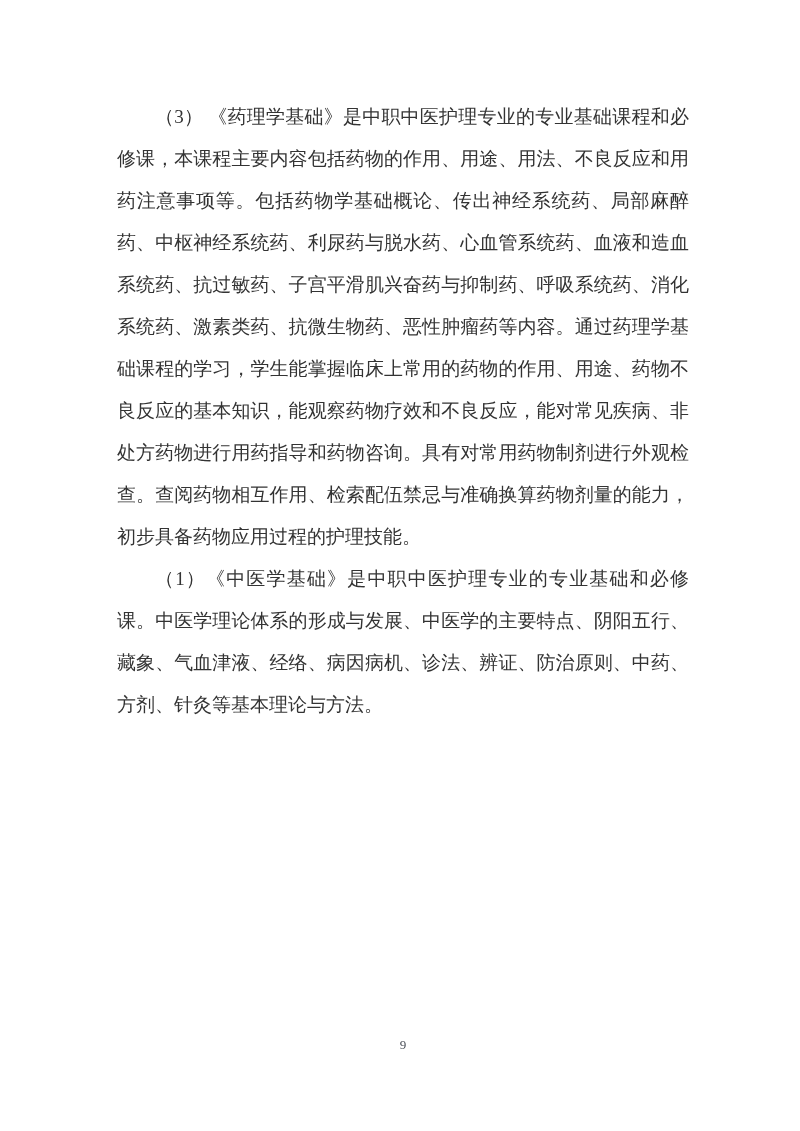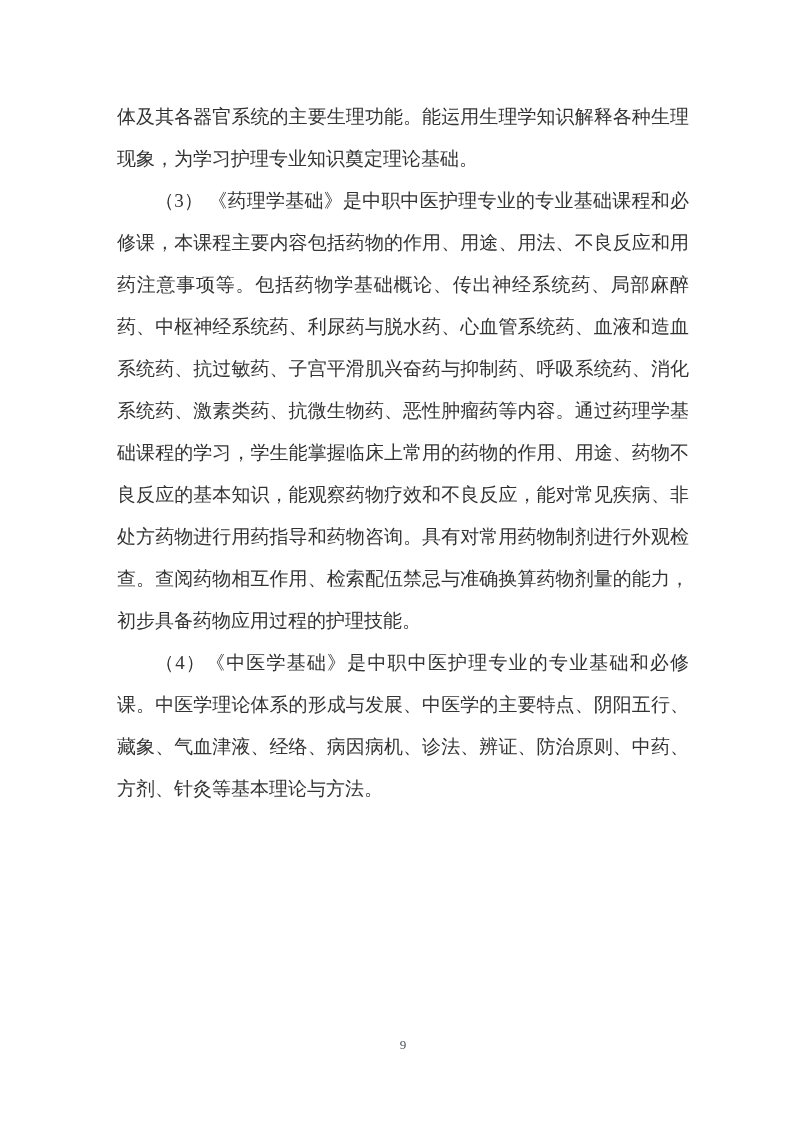--- a/index.html
+++ b/index.html
@@ -43,18 +43,17 @@
     line-height: 18px;
     color: #4a4f57;
     font-family: "Liberation Serif", "DejaVu Serif", serif;
   }
 </style>
 </head>
 <body>
 
 <div class="page">
   <div class="content">
-    <p>体及其各器官系统的主要生理功能。能运用生理学知识解释各种生理现象，为学习护理专业知识奠定理论基础。</p>
     <p class="indent">（3） 《药理学基础》是中职中医护理专业的专业基础课程和必修课，本课程主要内容包括药物的作用、用途、用法、不良反应和用药注意事项等。包括药物学基础概论、传出神经系统药、局部麻醉药、中枢神经系统药、利尿药与脱水药、心血管系统药、血液和造血系统药、抗过敏药、子宫平滑肌兴奋药与抑制药、呼吸系统药、消化系统药、激素类药、抗微生物药、恶性肿瘤药等内容。通过药理学基础课程的学习，学生能掌握临床上常用的药物的作用、用途、药物不良反应的基本知识，能观察药物疗效和不良反应，能对常见疾病、非处方药物进行用药指导和药物咨询。具有对常用药物制剂进行外观检查。查阅药物相互作用、检索配伍禁忌与准确换算药物剂量的能力，初步具备药物应用过程的护理技能。</p>
-    <p class="indent">（4）《中医学基础》是中职中医护理专业的专业基础和必修课。中医学理论体系的形成与发展、中医学的主要特点、阴阳五行、藏象、气血津液、经络、病因病机、诊法、辨证、防治原则、中药、方剂、针灸等基本理论与方法。</p>
+    <p class="indent">（1）《中医学基础》是中职中医护理专业的专业基础和必修课。中医学理论体系的形成与发展、中医学的主要特点、阴阳五行、藏象、气血津液、经络、病因病机、诊法、辨证、防治原则、中药、方剂、针灸等基本理论与方法。</p>
   </div>
   <div class="page-number">9</div>
 </div>
 
 </body></html>

